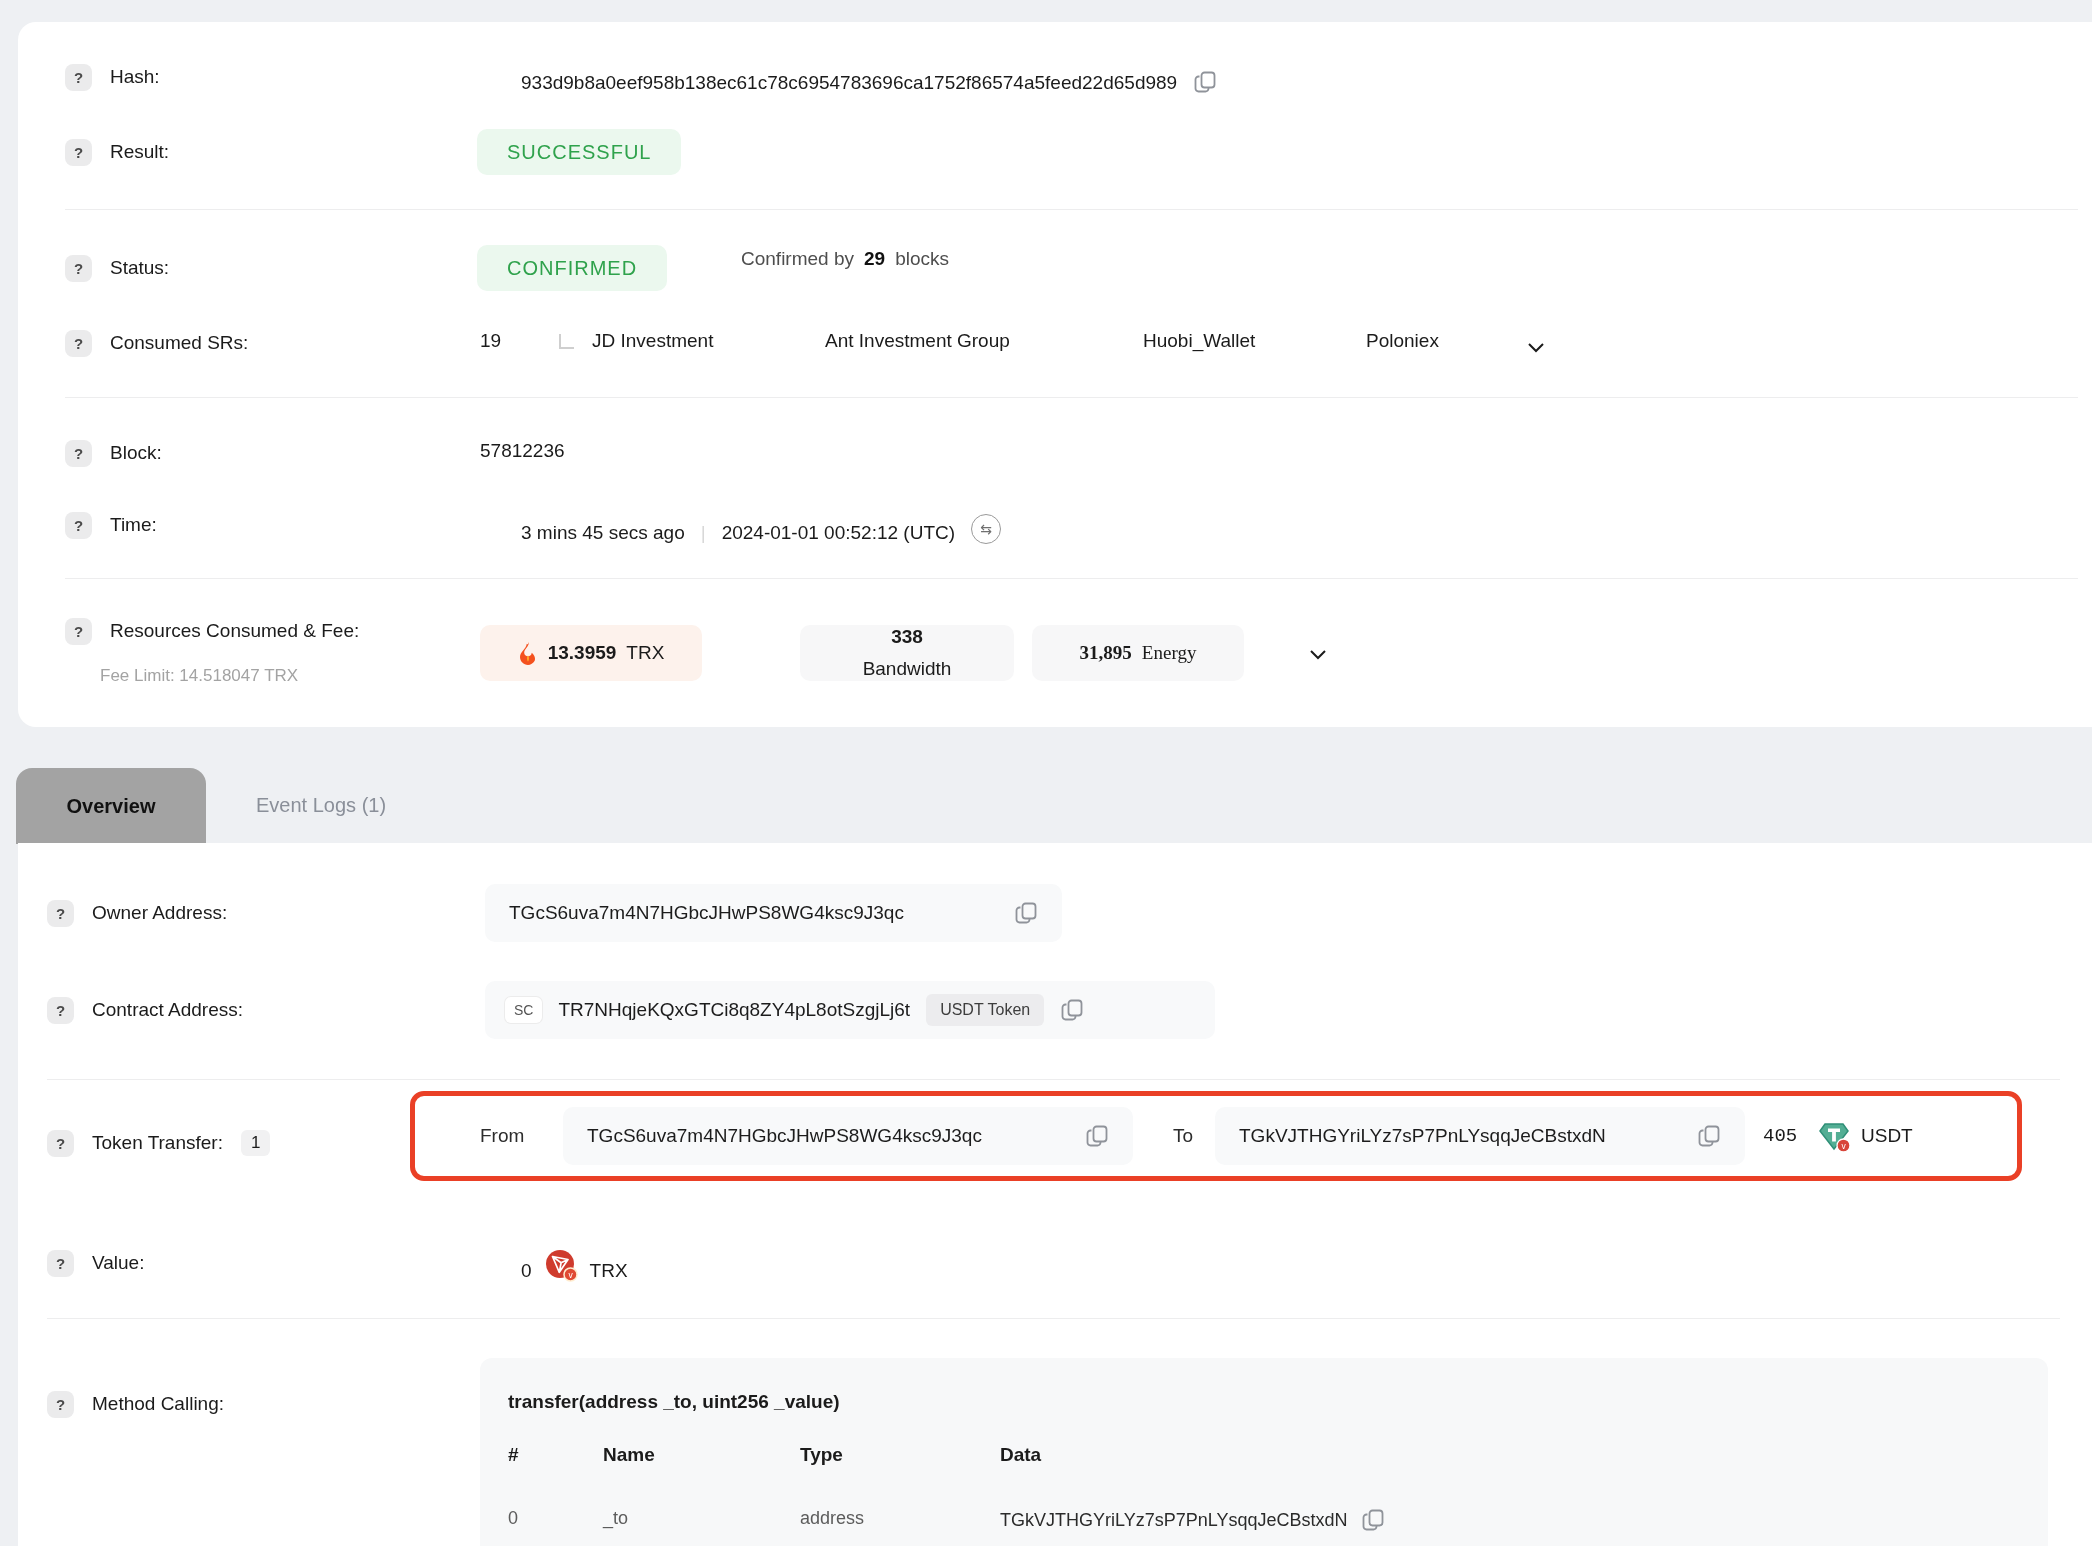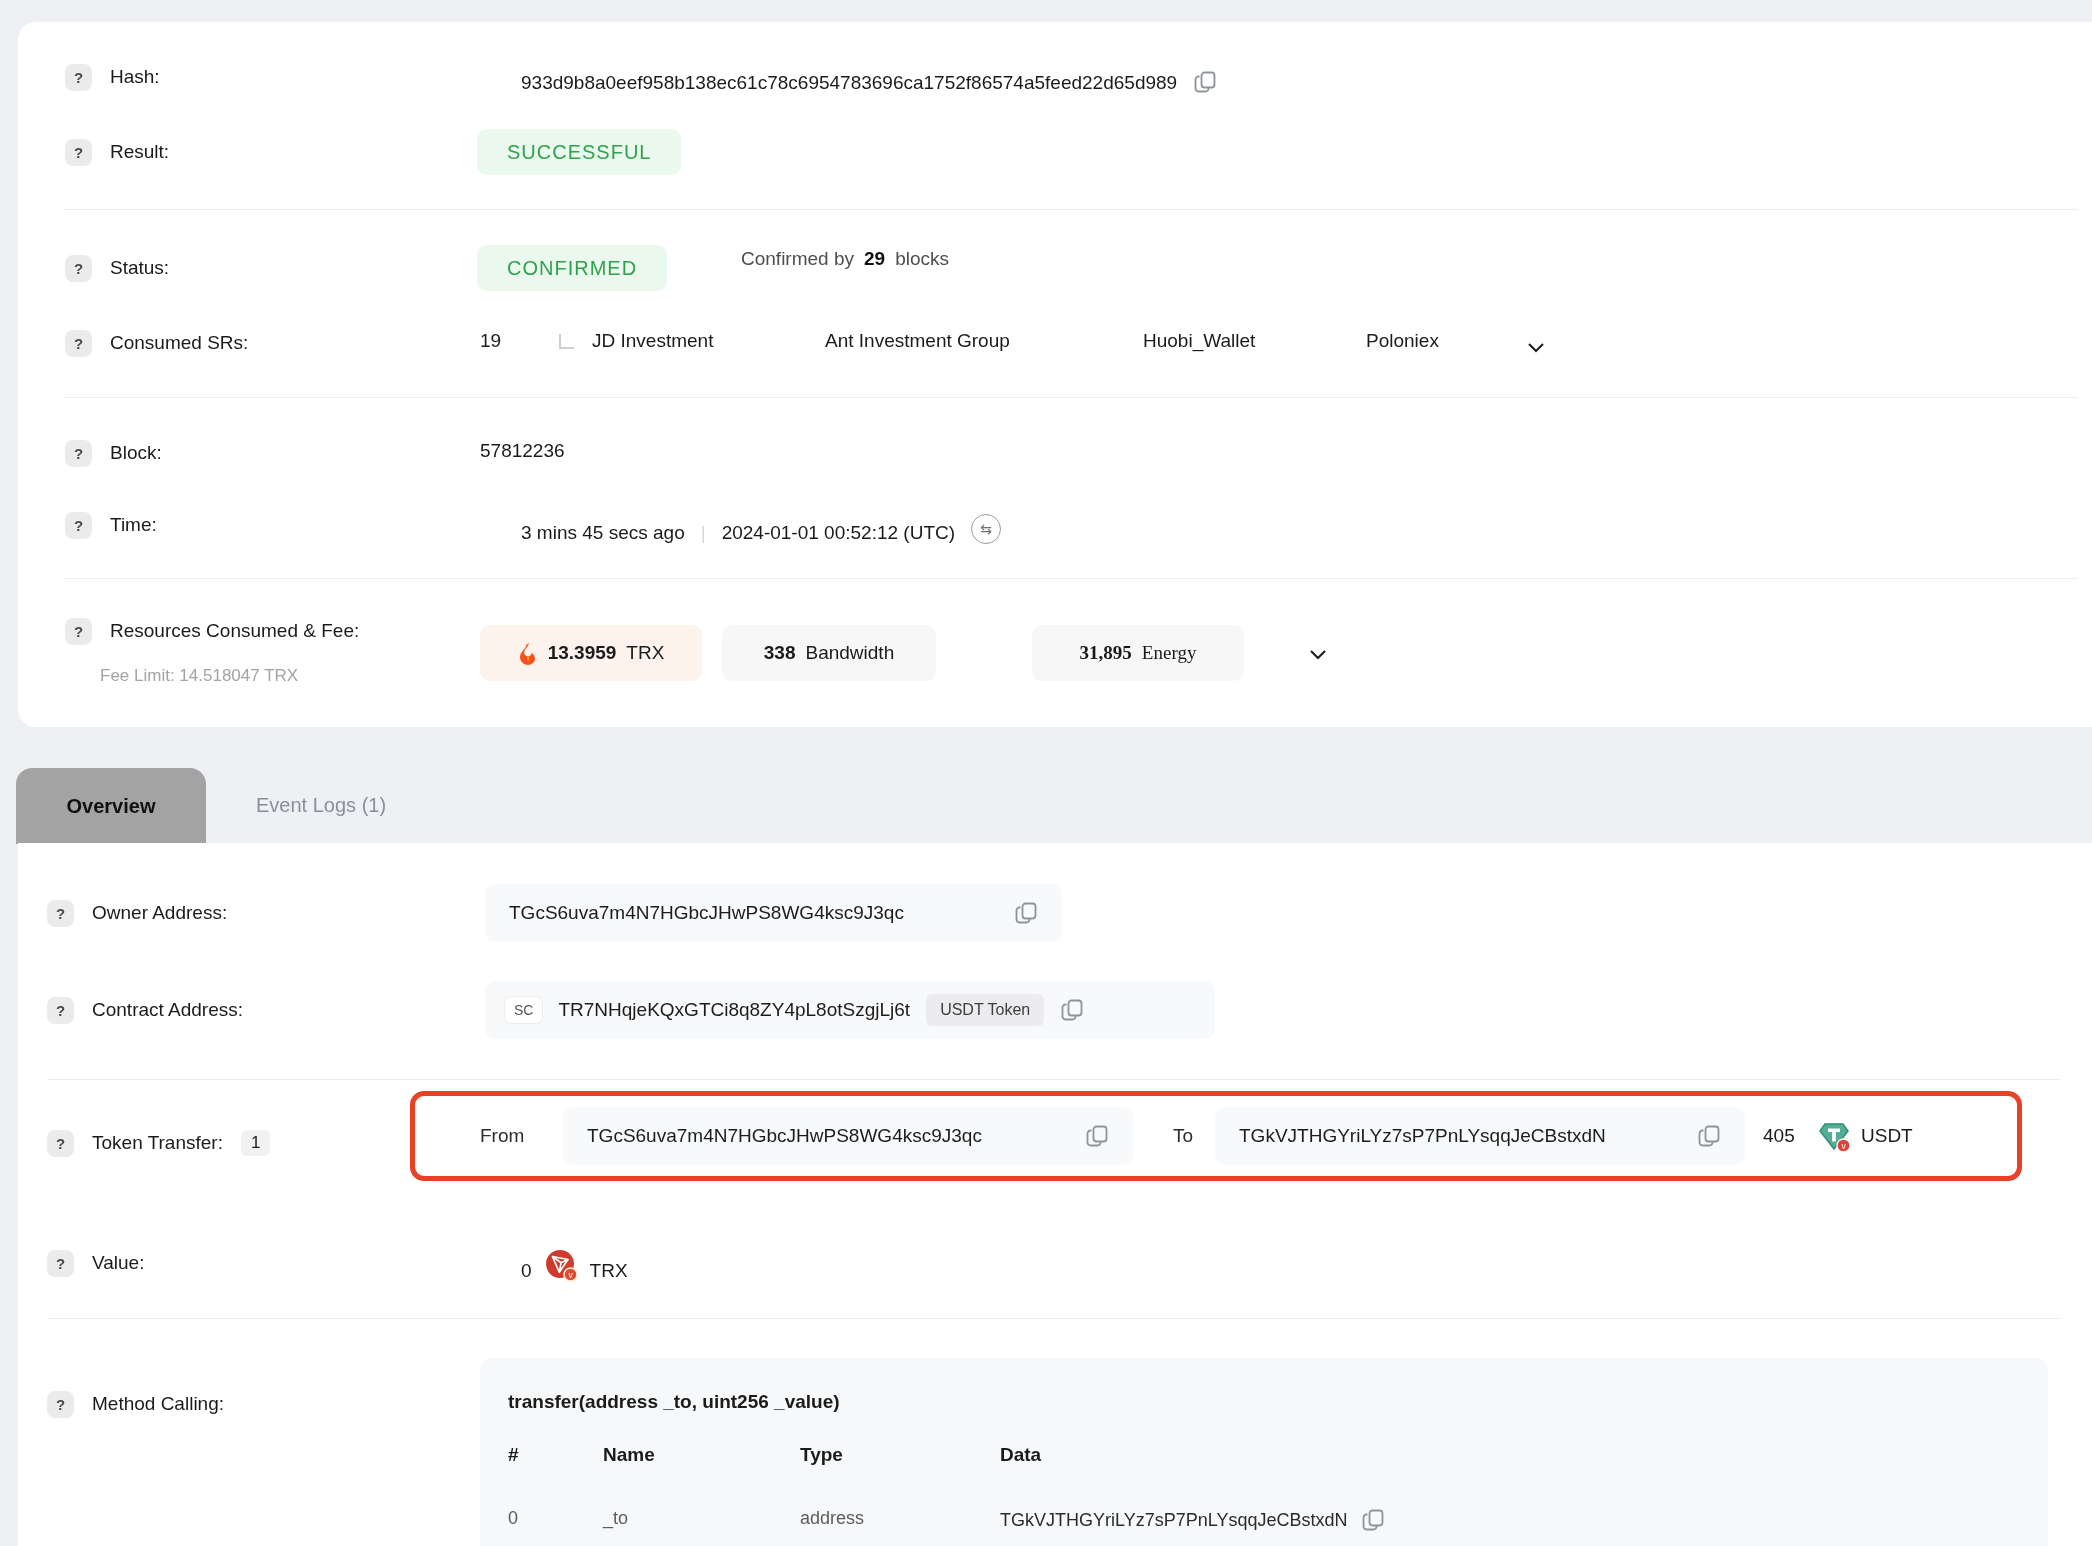--- a/index.html
+++ b/index.html
@@ -181,21 +181,21 @@
   <span class="sub-lbl" style="top:644px;">Fee Limit: 14.518047 TRX</span>
 
   <div class="pill pill-fee" style="left:462px; top:603px; width:222px;">
     <svg width="20" height="24" viewBox="0 0 20 24">
         <path fill="#f4511e" d="M10.8.8c.7 4.6-4.6 7-4.6 11 0 2 1.7 3.6 3.8 3.6s3.7-1.6 3.7-3.6c1.9 1.4 3.3 3.6 3.3 6 0 .7-.1 1.3-.3 1.9-1.5 2.6-4.1 4.3-6.7 4.3-4.4 0-8-3.5-8-7.9C2 10.4 8 8.5 8.8 2.7c.6.7 1.4 1.4 2-1.9z"></path>
         <path fill="#ffa726" d="M10 14.5c-1.6 2-1.3 4.2 0 6.3 1.3-2.1 1.6-4.3 0-6.3z"></path>
       </svg>
     <span class="num">13.3959</span>
     <span>TRX</span>
   </div>
-  <div class="pill" style="left:704px; top:603px; width:214px;">
+  <div class="pill" style="left:782px; top:603px; width:214px;flex-direction:column;">
     <span class="num">338</span>
     <span>Bandwidth</span>
   </div>
   <div class="pill" style="left:1014px; top:603px; width:212px;font-family:Liberation Serif, serif;">
     <span class="num">31,895</span>
     <span>Energy</span>
   </div>
   <svg class="chev" style="position:absolute; left:1288px; top:620px;" viewBox="0 0 24 24" fill="none" stroke="#1b1b1b" stroke-width="2">
       <path d="M5 9l7 7 7-7"></path>
     </svg>
@@ -254,21 +254,21 @@
       </svg>
   </div>
   <span class="inner-lbl" style="left:758px;">To</span>
   <div class="addr-pill" style="left:800px; width:530px; justify-content:space-between;">
     <span class="addr">TGkVJTHGYriLYz7sP7PnLYsqqJeCBstxdN</span>
     <svg class="copy-ic" viewBox="0 0 24 24" fill="none" stroke="#8f939a" stroke-width="1.8">
         <rect x="8.5" y="2.5" width="13" height="15" rx="3"></rect>
         <path d="M15.5 17.5v1a3 3 0 0 1-3 3h-7a3 3 0 0 1-3-3v-9a3 3 0 0 1 3-3h1"></path>
       </svg>
   </div>
-  <span class="inner-lbl" style="left:1348px; color:#1b1b1b;">405</span>
+  <span class="inner-lbl" style="left:1348px; color:#1b1b1b;font-family:Liberation Mono, monospace;">405</span>
   <svg class="tok-ic" style="position:absolute; left:1402px; top:23px;" viewBox="0 0 34 34">
     <polygon points="8,5 26,5 31,12 17,30 3,12" fill="#53ae94" stroke="#2f8f77" stroke-width="1.5"></polygon>
     <path d="M11 9.5h12v3.6h-4.1v9.4h-3.8v-9.4H11z" fill="#ffffff"></path>
     <circle cx="26.5" cy="26.5" r="6.5" fill="#d8453a" stroke="#ffffff" stroke-width="1.3"></circle>
     <text x="26.5" y="29.6" font-size="8.5" fill="#ffffff" text-anchor="middle" font-family="Liberation Sans, sans-serif">v</text>
   </svg>
   <span class="inner-lbl" style="left:1446px; color:#1b1b1b;">USDT</span>
 </div>
 
 <div class="label-row" style="top:1246px;">

